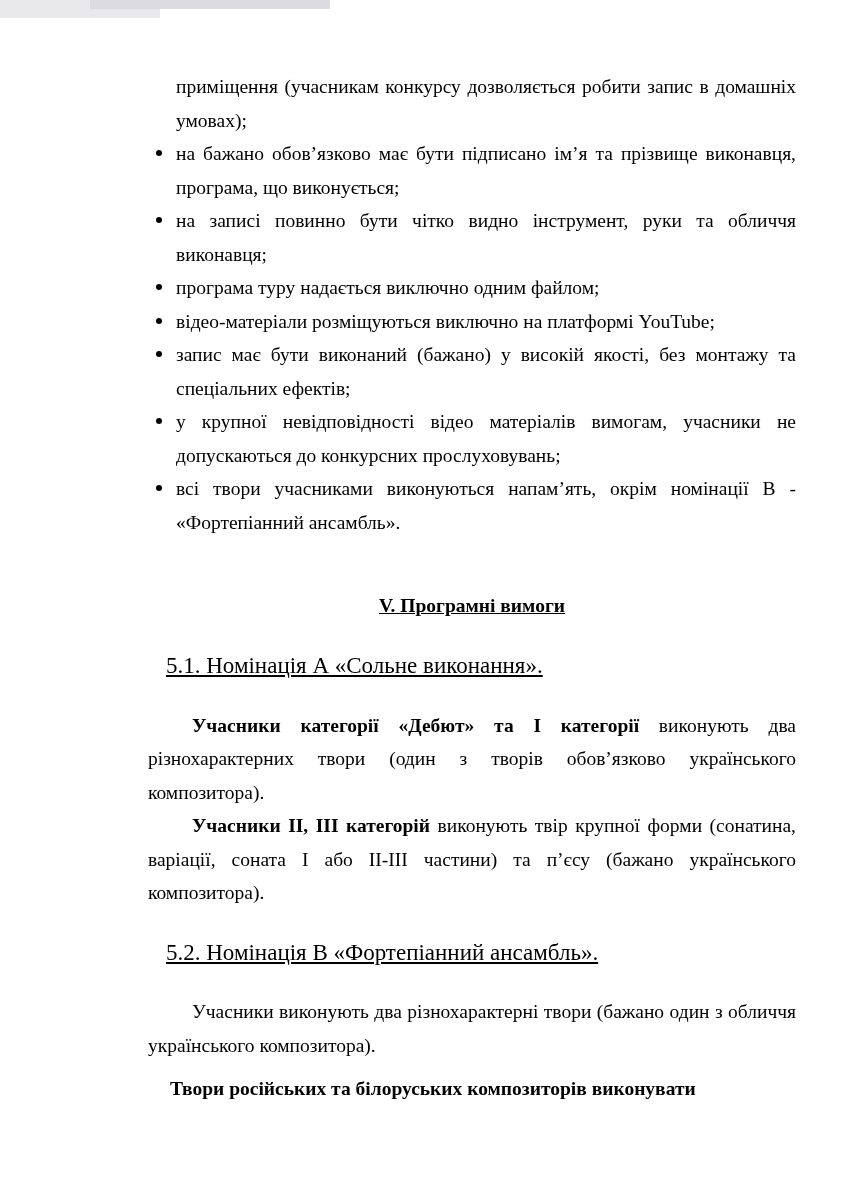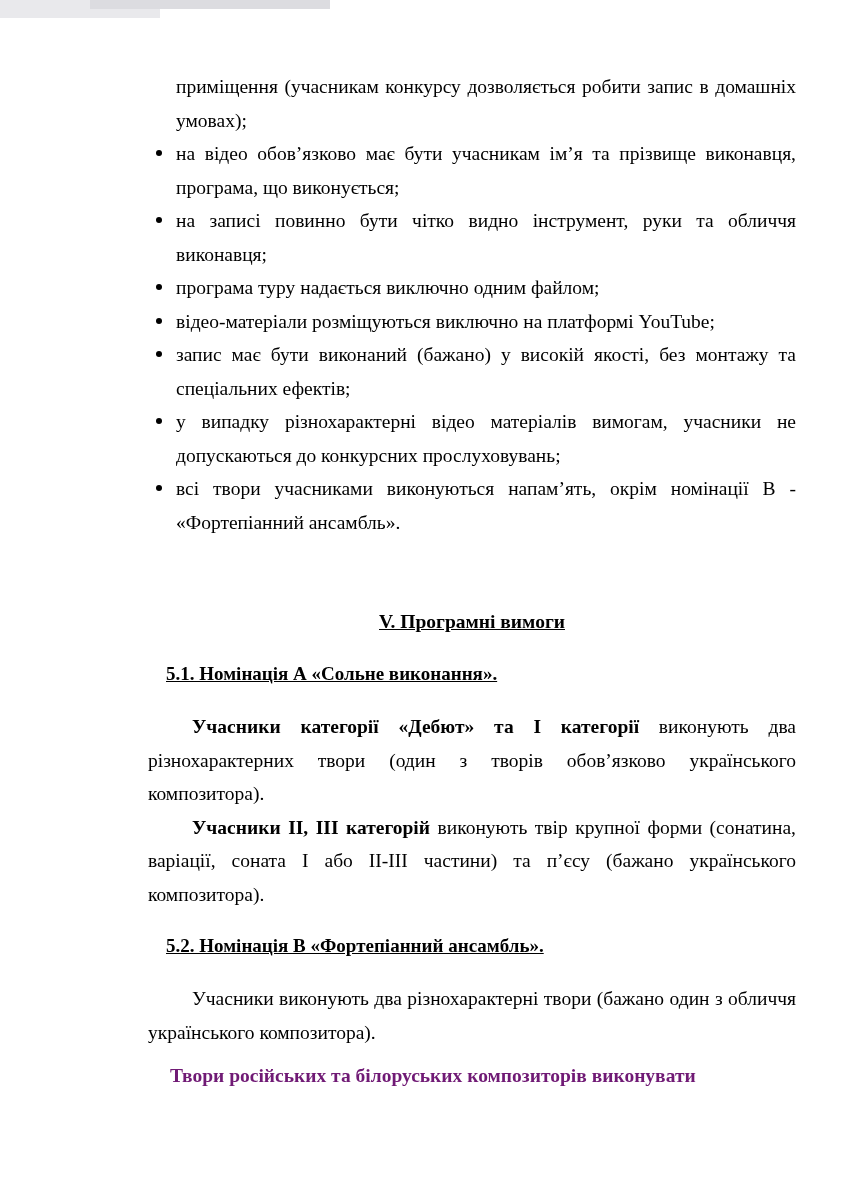--- a/index.html
+++ b/index.html
@@ -60,46 +60,46 @@
     height: 6px;
     background: #000;
     border-radius: 50%;
   }
   .section-heading {
     text-align: center;
     font-weight: bold;
     font-size: 19.5px;
     line-height: 1.72;
     text-decoration: underline;
-    margin-top: 44px;
+    margin-top: 28px;
   }
   .sub-heading {
-    font-weight: bold;
-    font-size: 19px;
+    font-weight: normal;
+    font-size: 23px;
     line-height: 1.72;
     text-decoration: underline;
     padding-left: 18px;
     text-align: left;
   }
   .indent-para {
     font-size: 19.5px;
     line-height: 1.72;
     text-align: justify;
     text-indent: 44px;
     margin: 0;
   }
   .indent-para .b {
     font-weight: bold;
   }
   .red-para {
     font-size: 19.5px;
     line-height: 1.72;
     text-align: justify;
     text-indent: 22px;
-    color: #701a75;
+    color: #000000;
     font-weight: bold;
     margin: 0;
   }
   .spacer-sm { height: 10px; }
   .spacer-md { height: 22px; }
   .top-artifact {
     position: absolute;
     left: 0;
     top: 0;
     width: 160px;
@@ -125,26 +125,26 @@
 <div class="page">
 
   <div class="top-artifact"></div>
   <div class="top-artifact2"></div>
 
   <div class="doc-body">
 
     <p class="para cont-para">приміщення (учасникам конкурсу дозволяється робити запис в домашніх умовах);</p>
 
     <ul class="bullets">
-      <li>на відео обов’язково має бути учасникам ім’я та прізвище виконавця, програма, що виконується;</li>
+      <li>на бажано обов’язково має бути підписано ім’я та прізвище виконавця, програма, що виконується;</li>
       <li>на записі повинно бути чітко видно інструмент, руки та обличчя виконавця;</li>
       <li>програма туру надається виключно одним файлом;</li>
       <li>відео-матеріали розміщуються виключно на платформі YouTube;</li>
       <li>запис має бути виконаний (бажано) у високій якості, без монтажу та спеціальних ефектів;</li>
-      <li>у випадку різнохарактерні відео матеріалів вимогам, учасники не допускаються до конкурсних прослуховувань;</li>
+      <li>у крупної невідповідності відео матеріалів вимогам, учасники не допускаються до конкурсних прослуховувань;</li>
       <li>всі твори учасниками виконуються напам’ять, окрім номінації В - «Фортепіанний ансамбль».</li>
     </ul>
 
     <div class="spacer-md"></div>
 
     <p class="section-heading">V. Програмні вимоги</p>
 
     <p class="sub-heading">5.1. Номінація А «Сольне виконання».</p>
 
     <p class="indent-para"><span class="b justify-stretch">Учасники категорії «Дебют» та I категорії</span><span> виконують два різнохарактерних твори (один з творів обов’язково українського композитора).</span></p>

